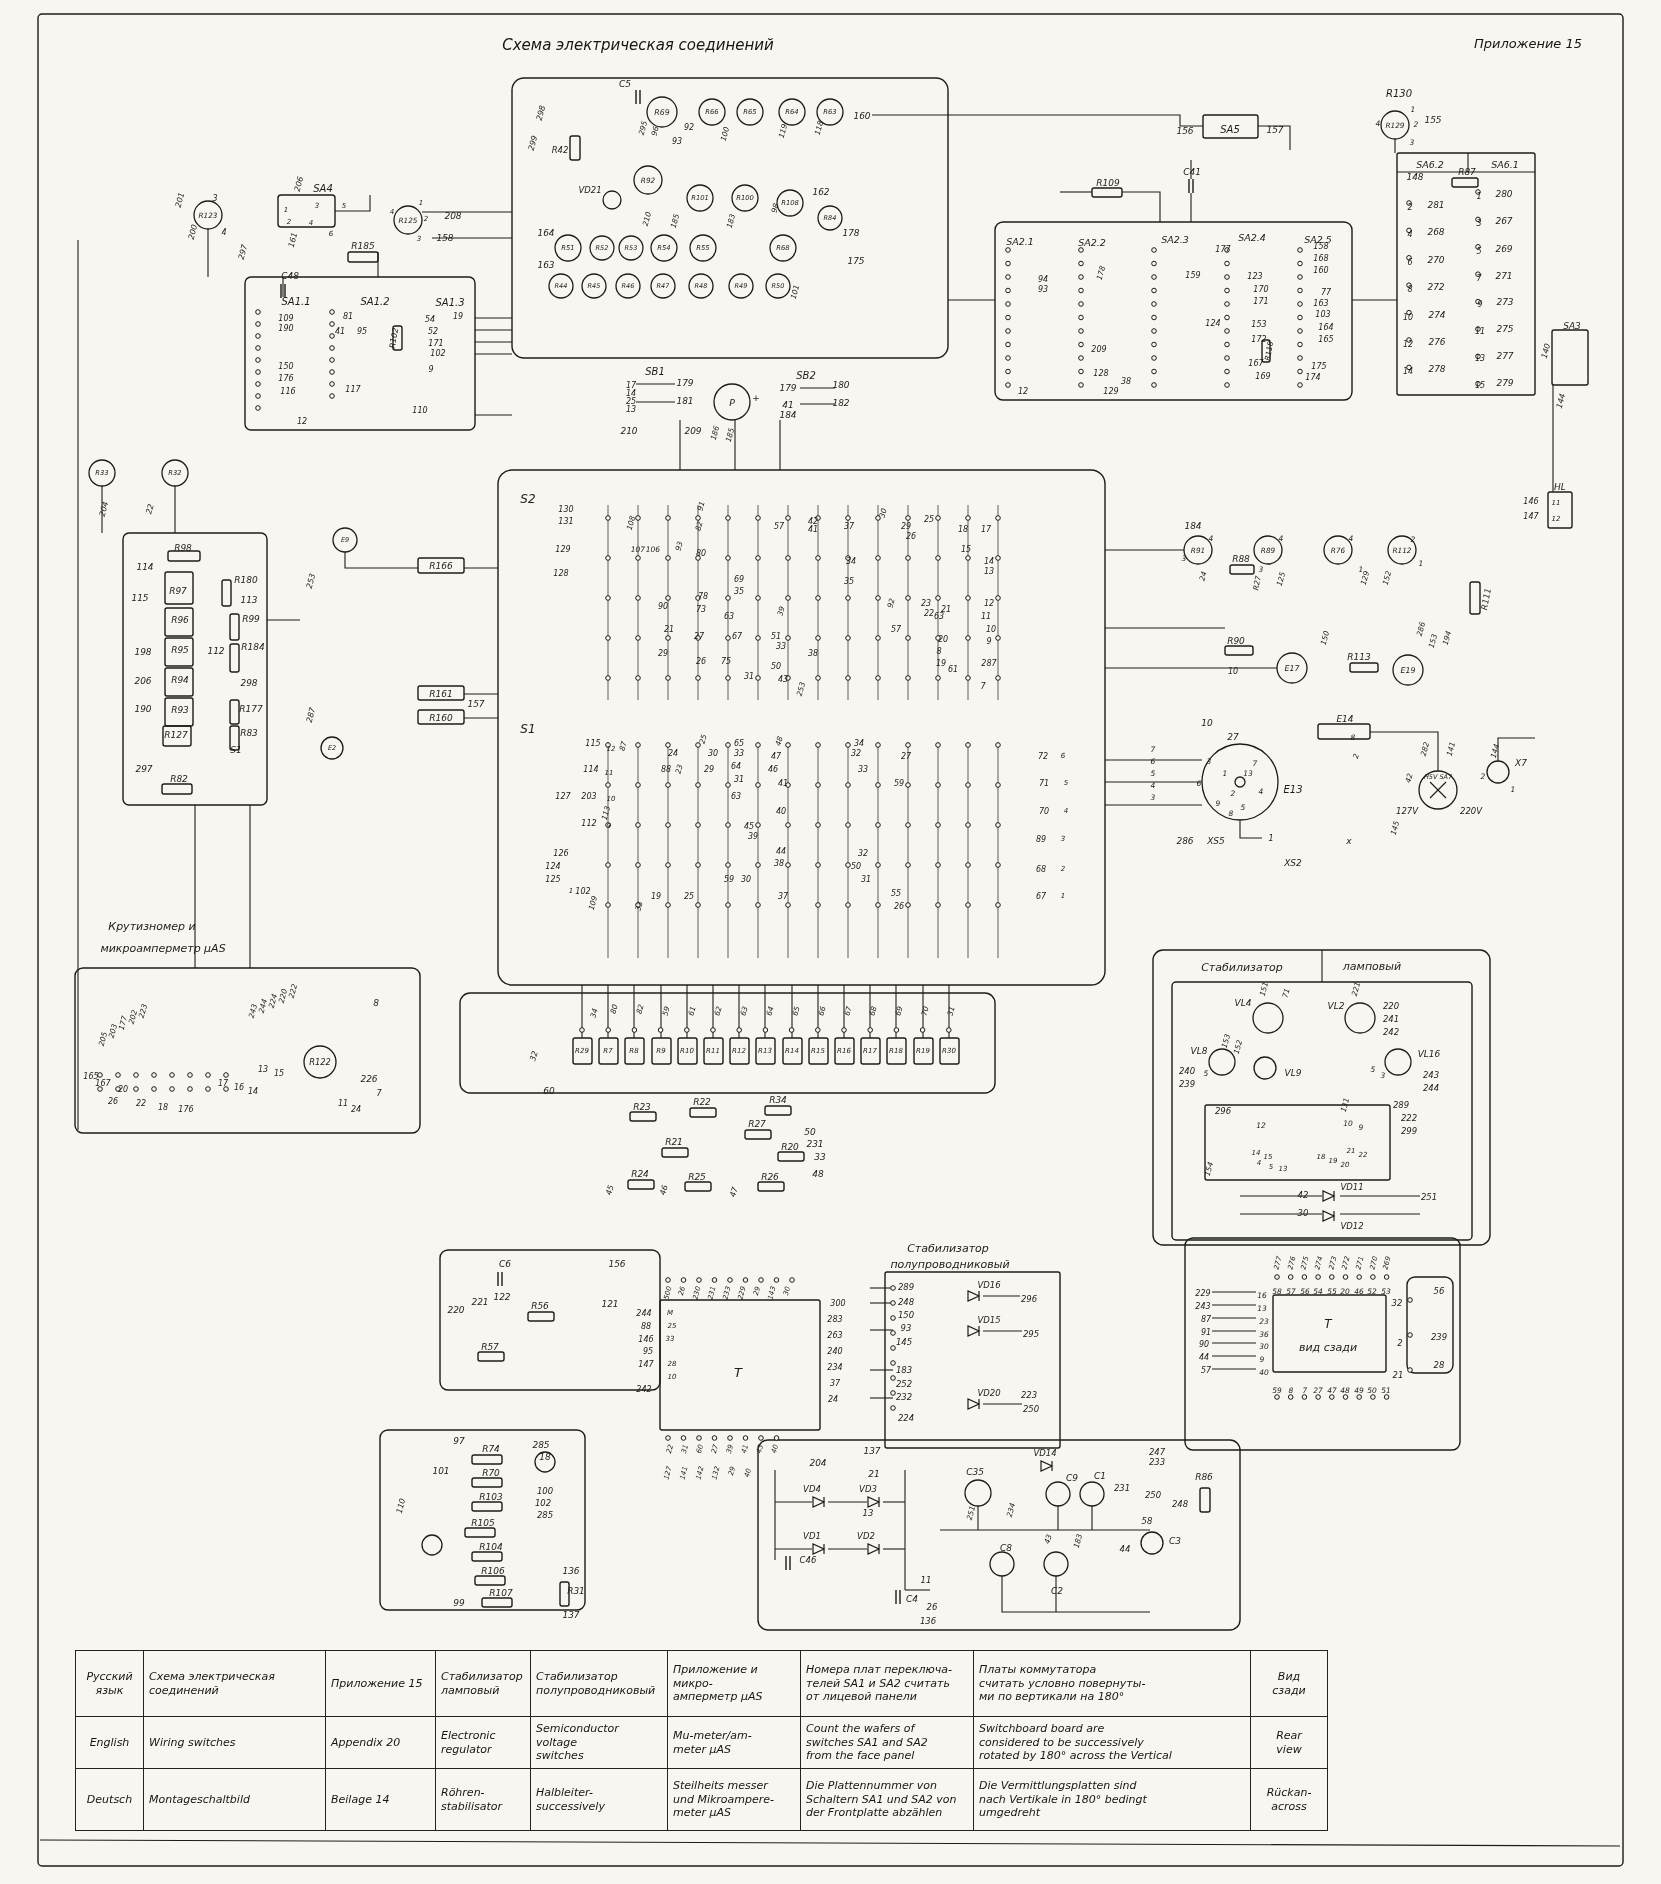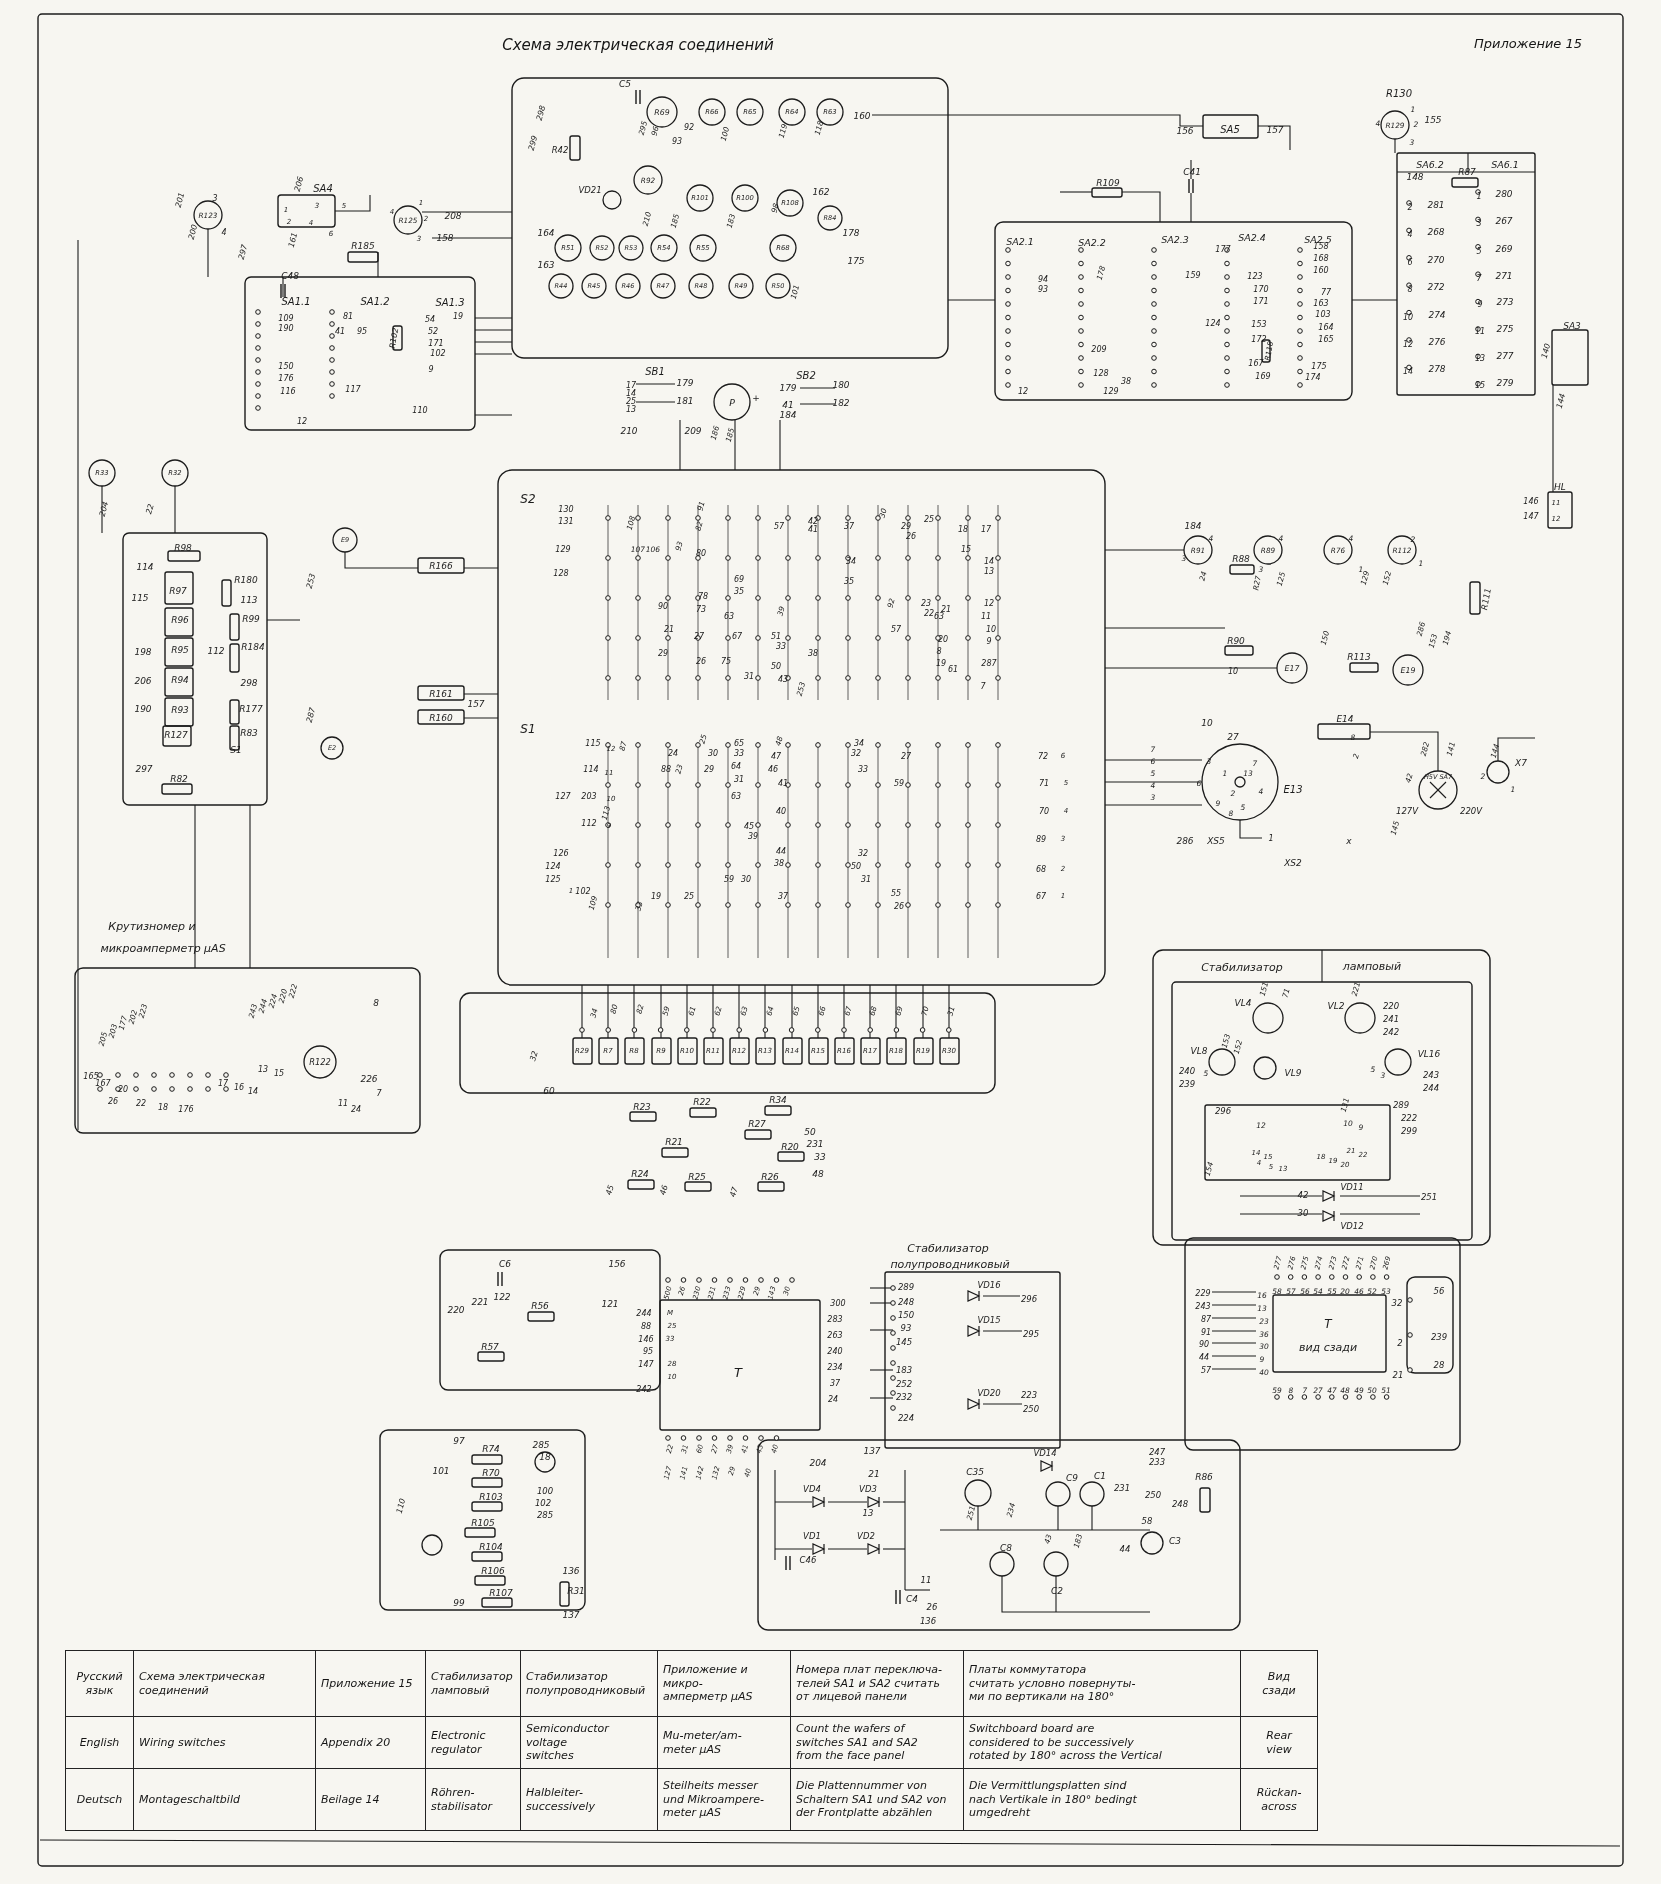--- a/index.html
+++ b/index.html
@@ -3,21 +3,21 @@
 <meta charset="utf-8">
 <style>
   html,body{margin:0;padding:0;background:#d8d5cd;}
   .page{position:relative;width:1661px;height:1884px;background:#f7f6f1;overflow:hidden;
         font-family:"DejaVu Sans",sans-serif;}
   svg{position:absolute;left:0;top:0;}
   .title-overlay{position:absolute;left:488px;top:36px;width:300px;text-align:center;
      font-size:15px;font-style:italic;color:#161616;}
   .appendix-overlay{position:absolute;left:1448px;top:36px;width:160px;text-align:center;
      font-size:13px;font-style:italic;color:#161616;}
-  table.legend{position:absolute;left:65px;top:1650px;border-collapse:collapse;table-layout:fixed;
+  table.legend{position:absolute;left:75px;top:1650px;border-collapse:collapse;table-layout:fixed;
      font-size:11px;font-style:italic;color:#151515;}
   table.legend td{border:1.6px solid #232323;padding:2px 5px;vertical-align:middle;
      white-space:pre-line;line-height:1.25;}
   table.legend td.lang{text-align:center;}
 </style>
 </head>
 <body>
 
 <div class="page">
   <svg id="schem" width="1661" height="1884" viewBox="0 0 1661 1884">

